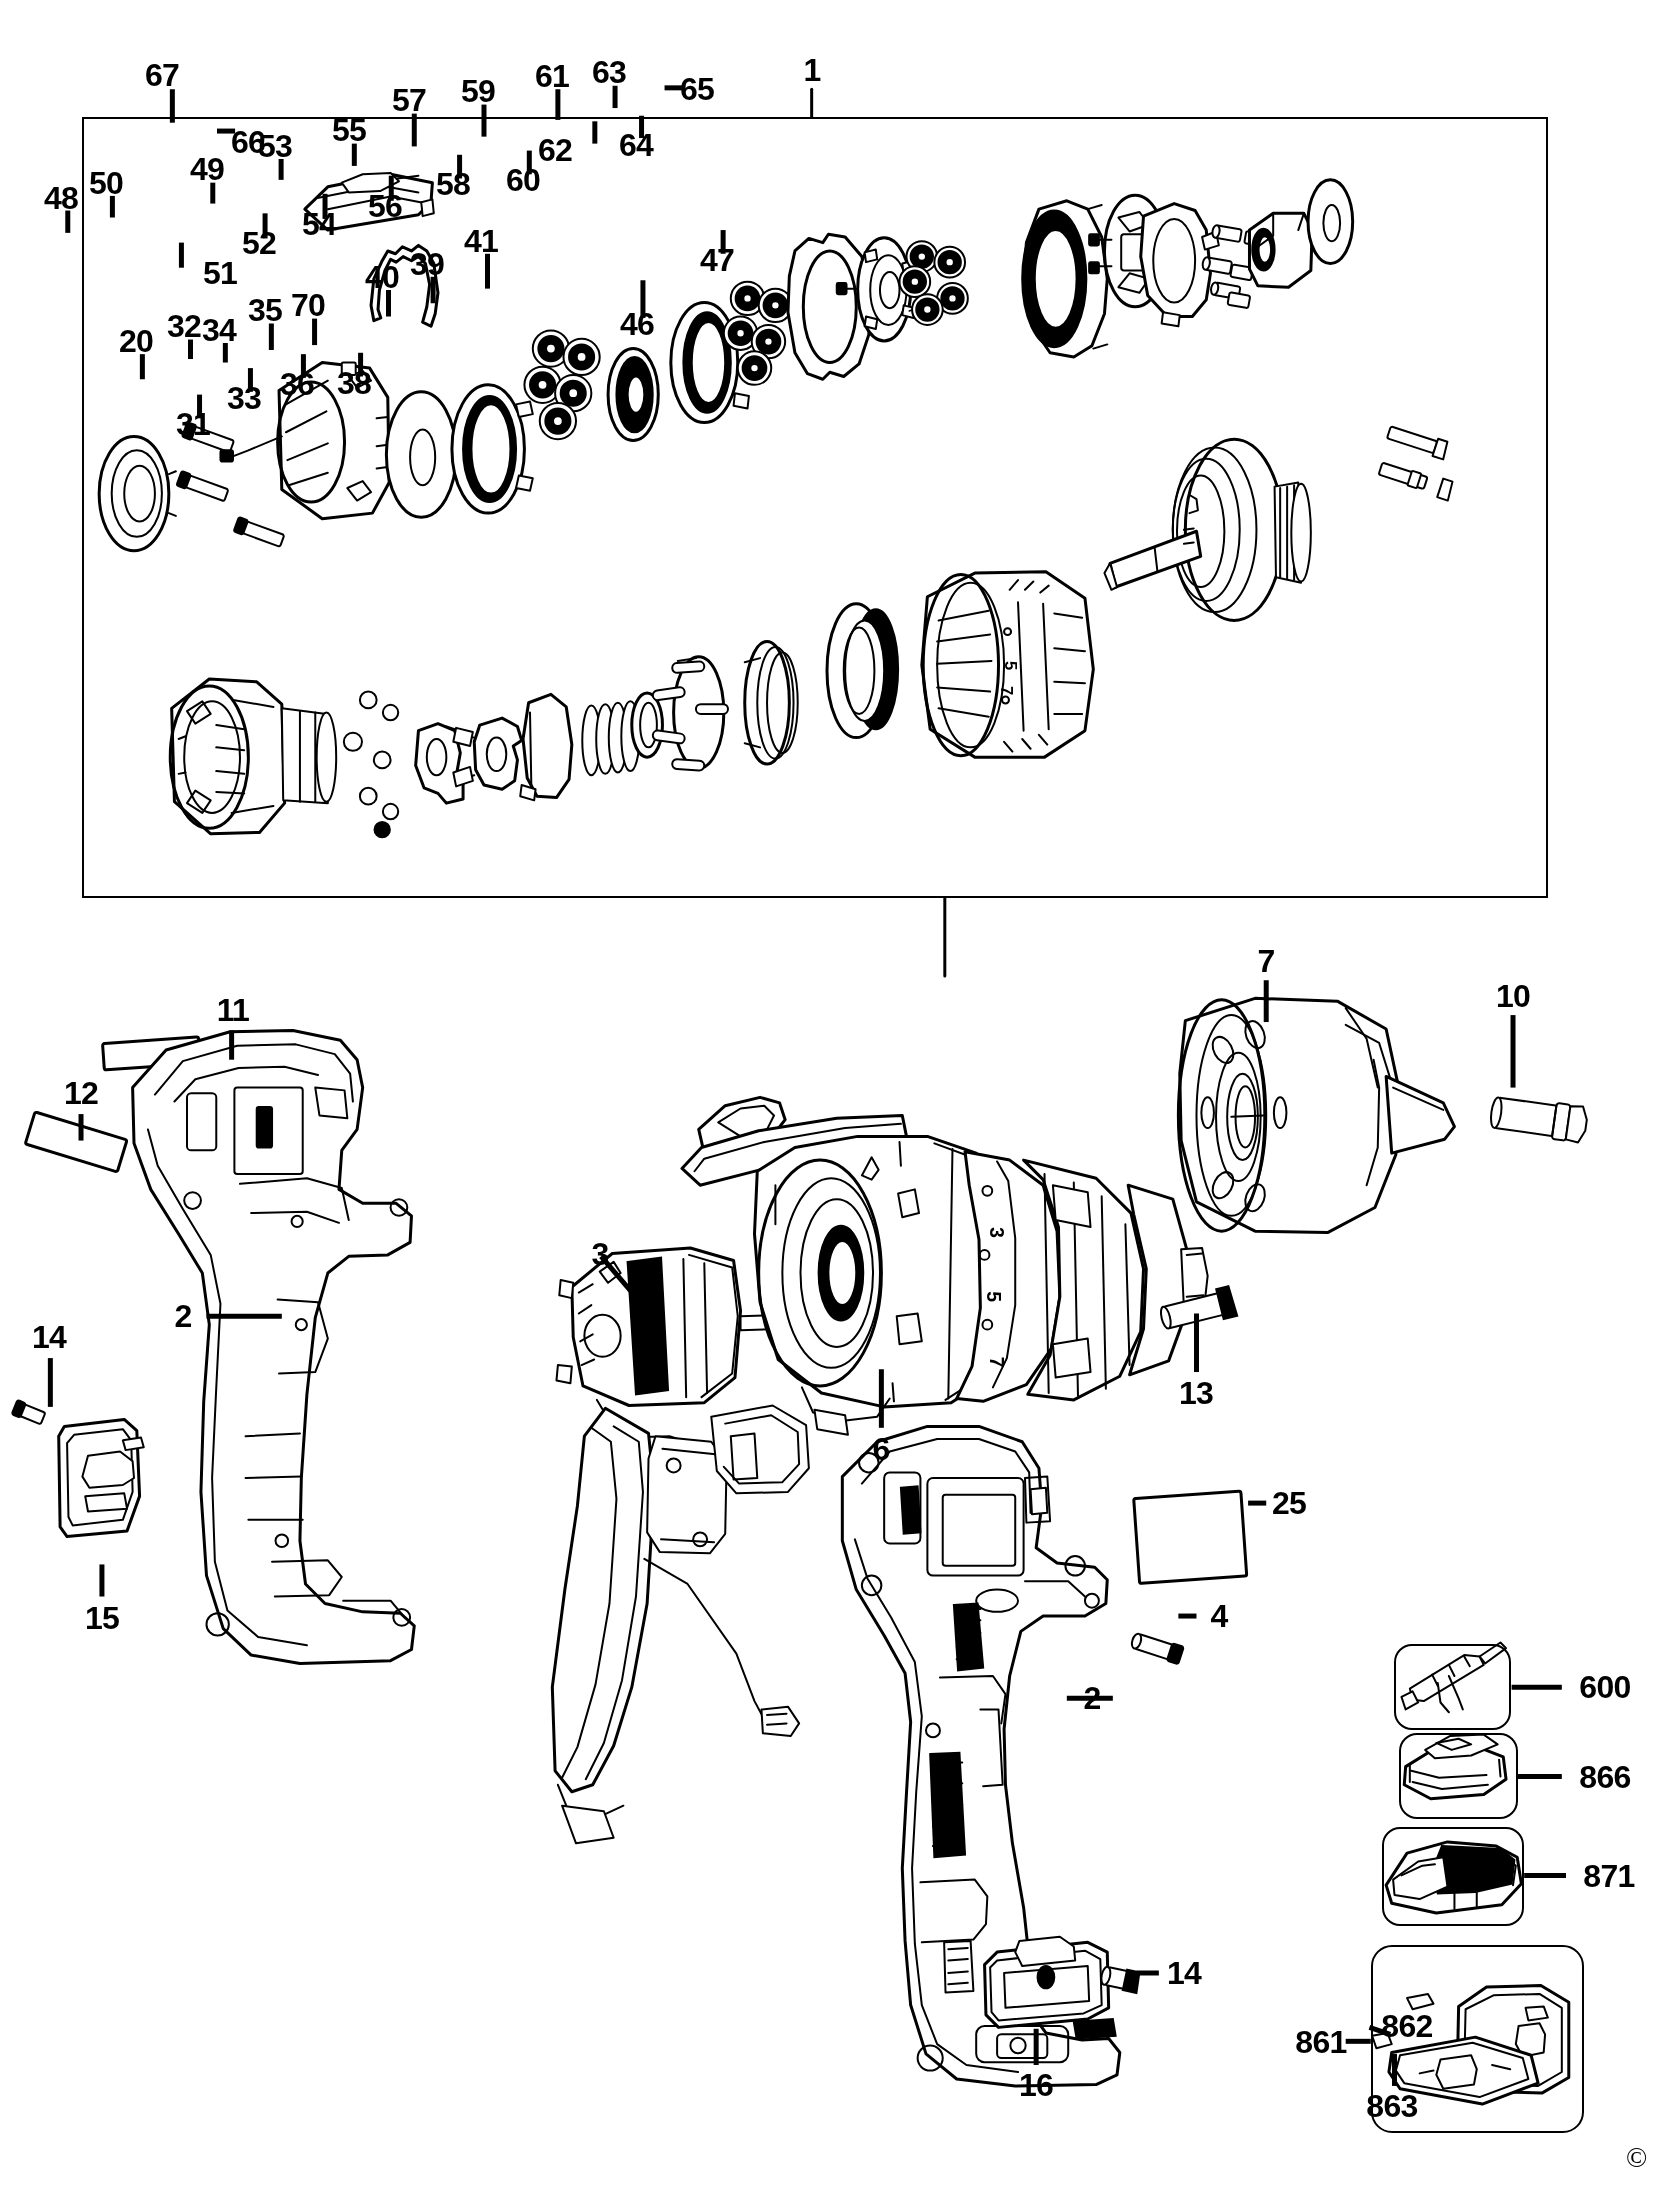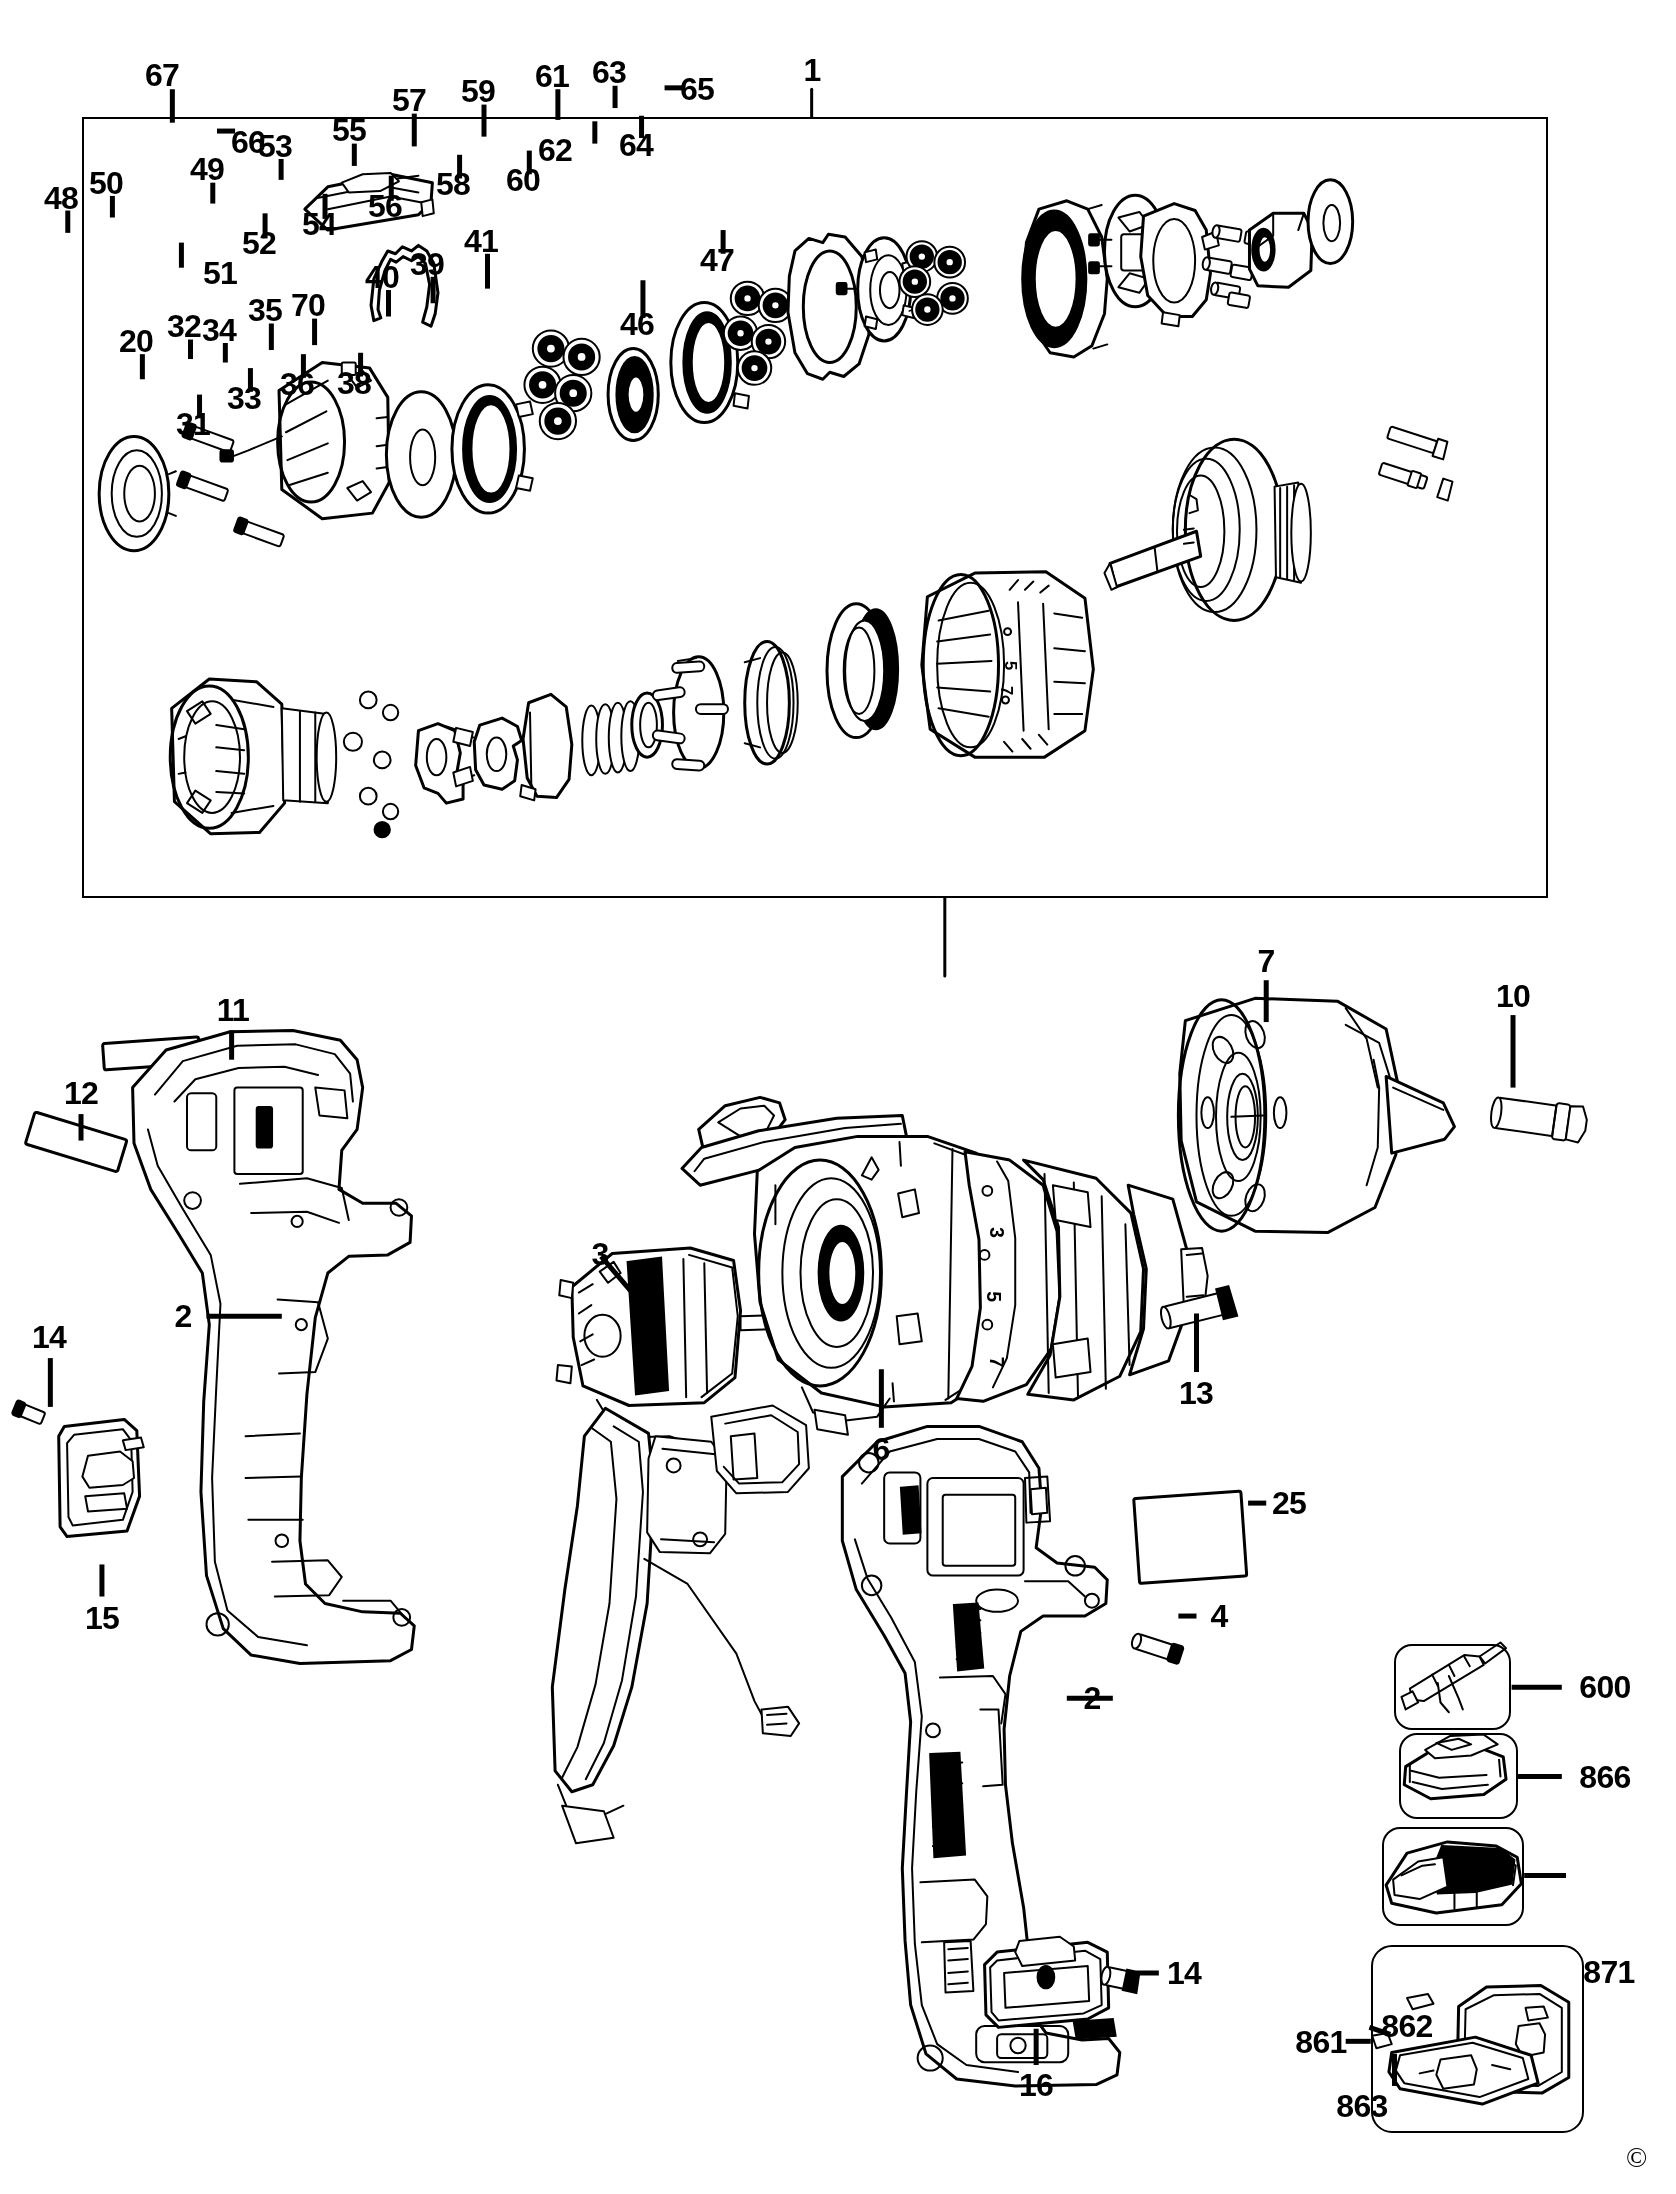--- a/index.html
+++ b/index.html
@@ -827,21 +827,21 @@
   <div class="num c" style="left:1513px;top:996px;">10</div>
   <div class="num c" style="left:1196px;top:1393px;">13</div>
   <div class="num c" style="left:1289px;top:1503px;">25</div>
   <div class="num c" style="left:1219px;top:1616px;">4</div>
   <div class="num c" style="left:1092px;top:1698px;">2</div>
   <div class="num c" style="left:1036px;top:2085px;text-align:right;">16</div>
   <div class="num c" style="left:1184px;top:1973px;">14</div>
 
   <div class="num c" style="left:1605px;top:1687px;">600</div>
   <div class="num c" style="left:1605px;top:1777px;">866</div>
-  <div class="num c" style="left:1609px;top:1972px;text-align:right;">871</div>
+  <div class="num c" style="left:1609px;top:1876px;text-align:right;">871</div>
   <div class="num c" style="left:1321px;top:2042px;">861</div>
   <div class="num c" style="left:1407px;top:2026px;">862</div>
-  <div class="num c" style="left:1362px;top:2106px;">863</div>
+  <div class="num c" style="left:1392px;top:2106px;">863</div>
 
   <div class="copyr" style="left:1626px;top:2142px;">©</div>
 
 </div>
 
 
 </body></html>

